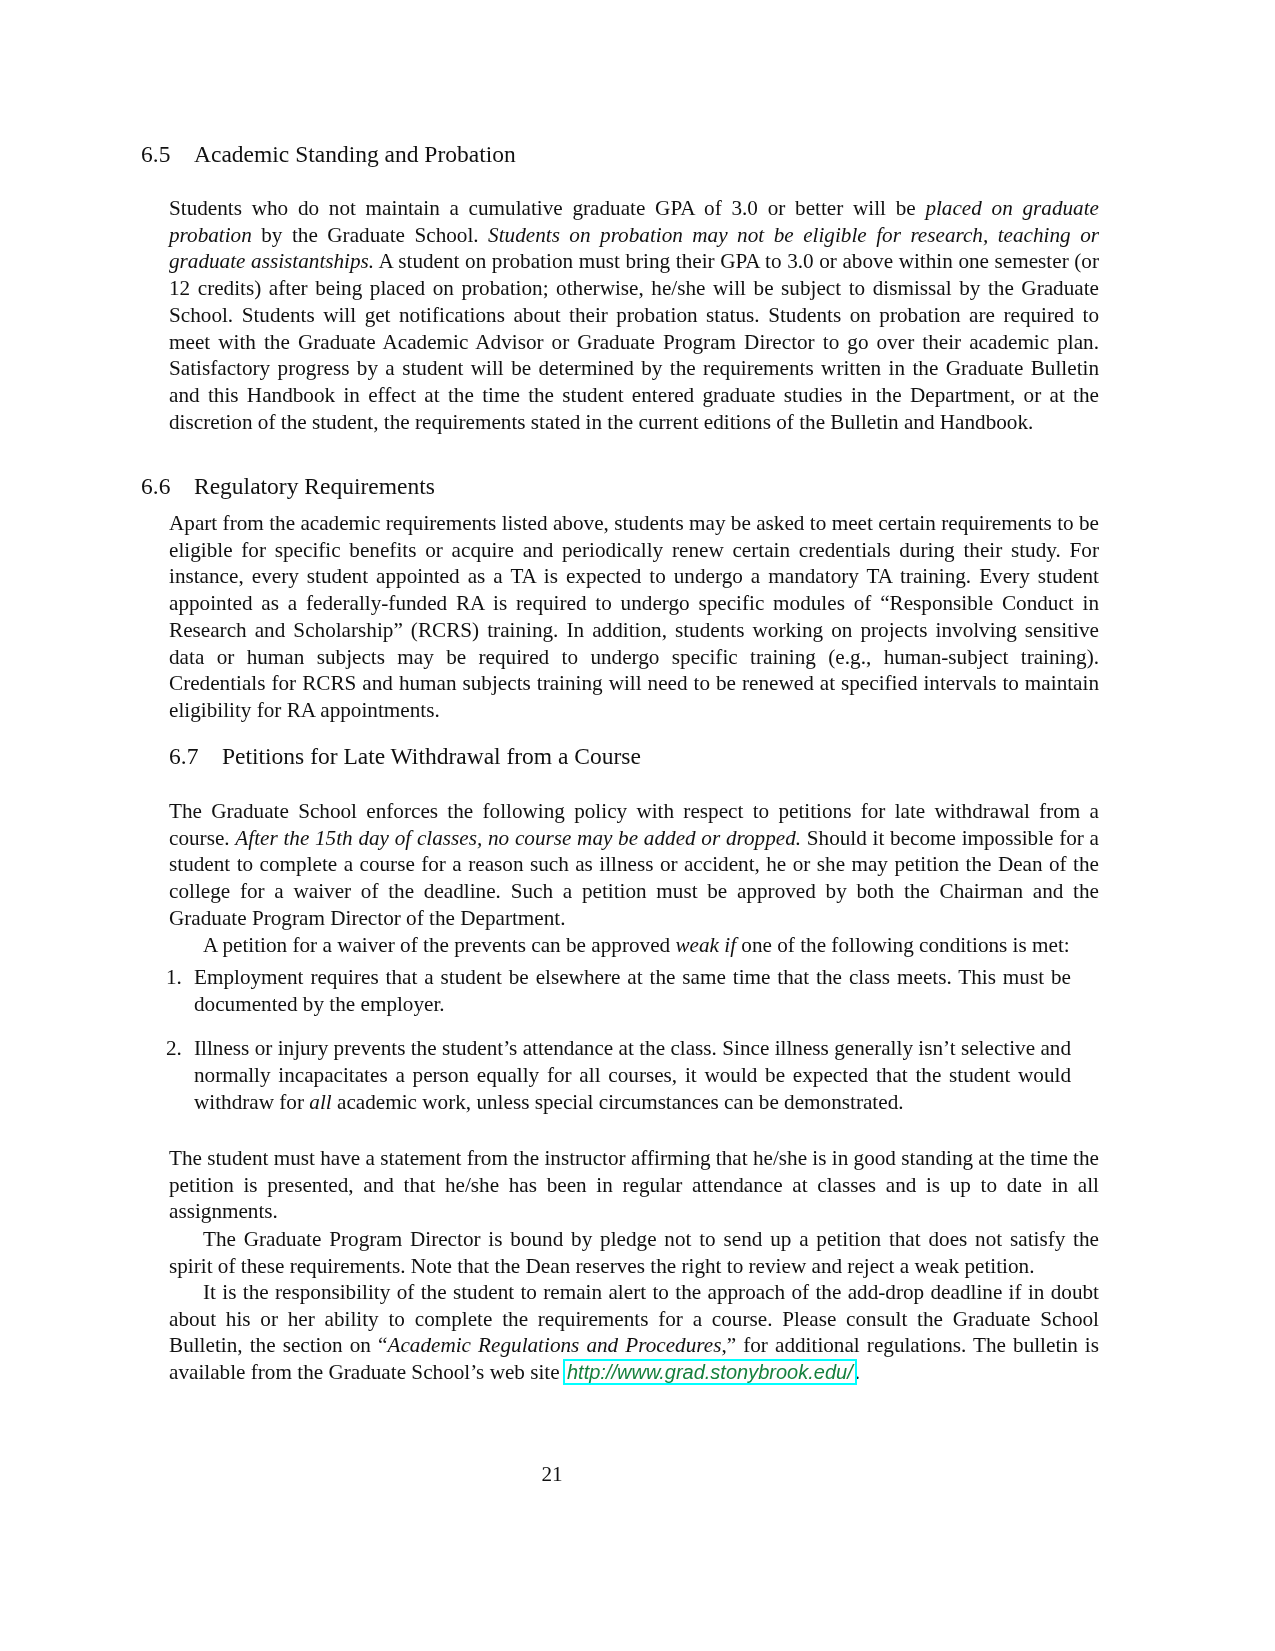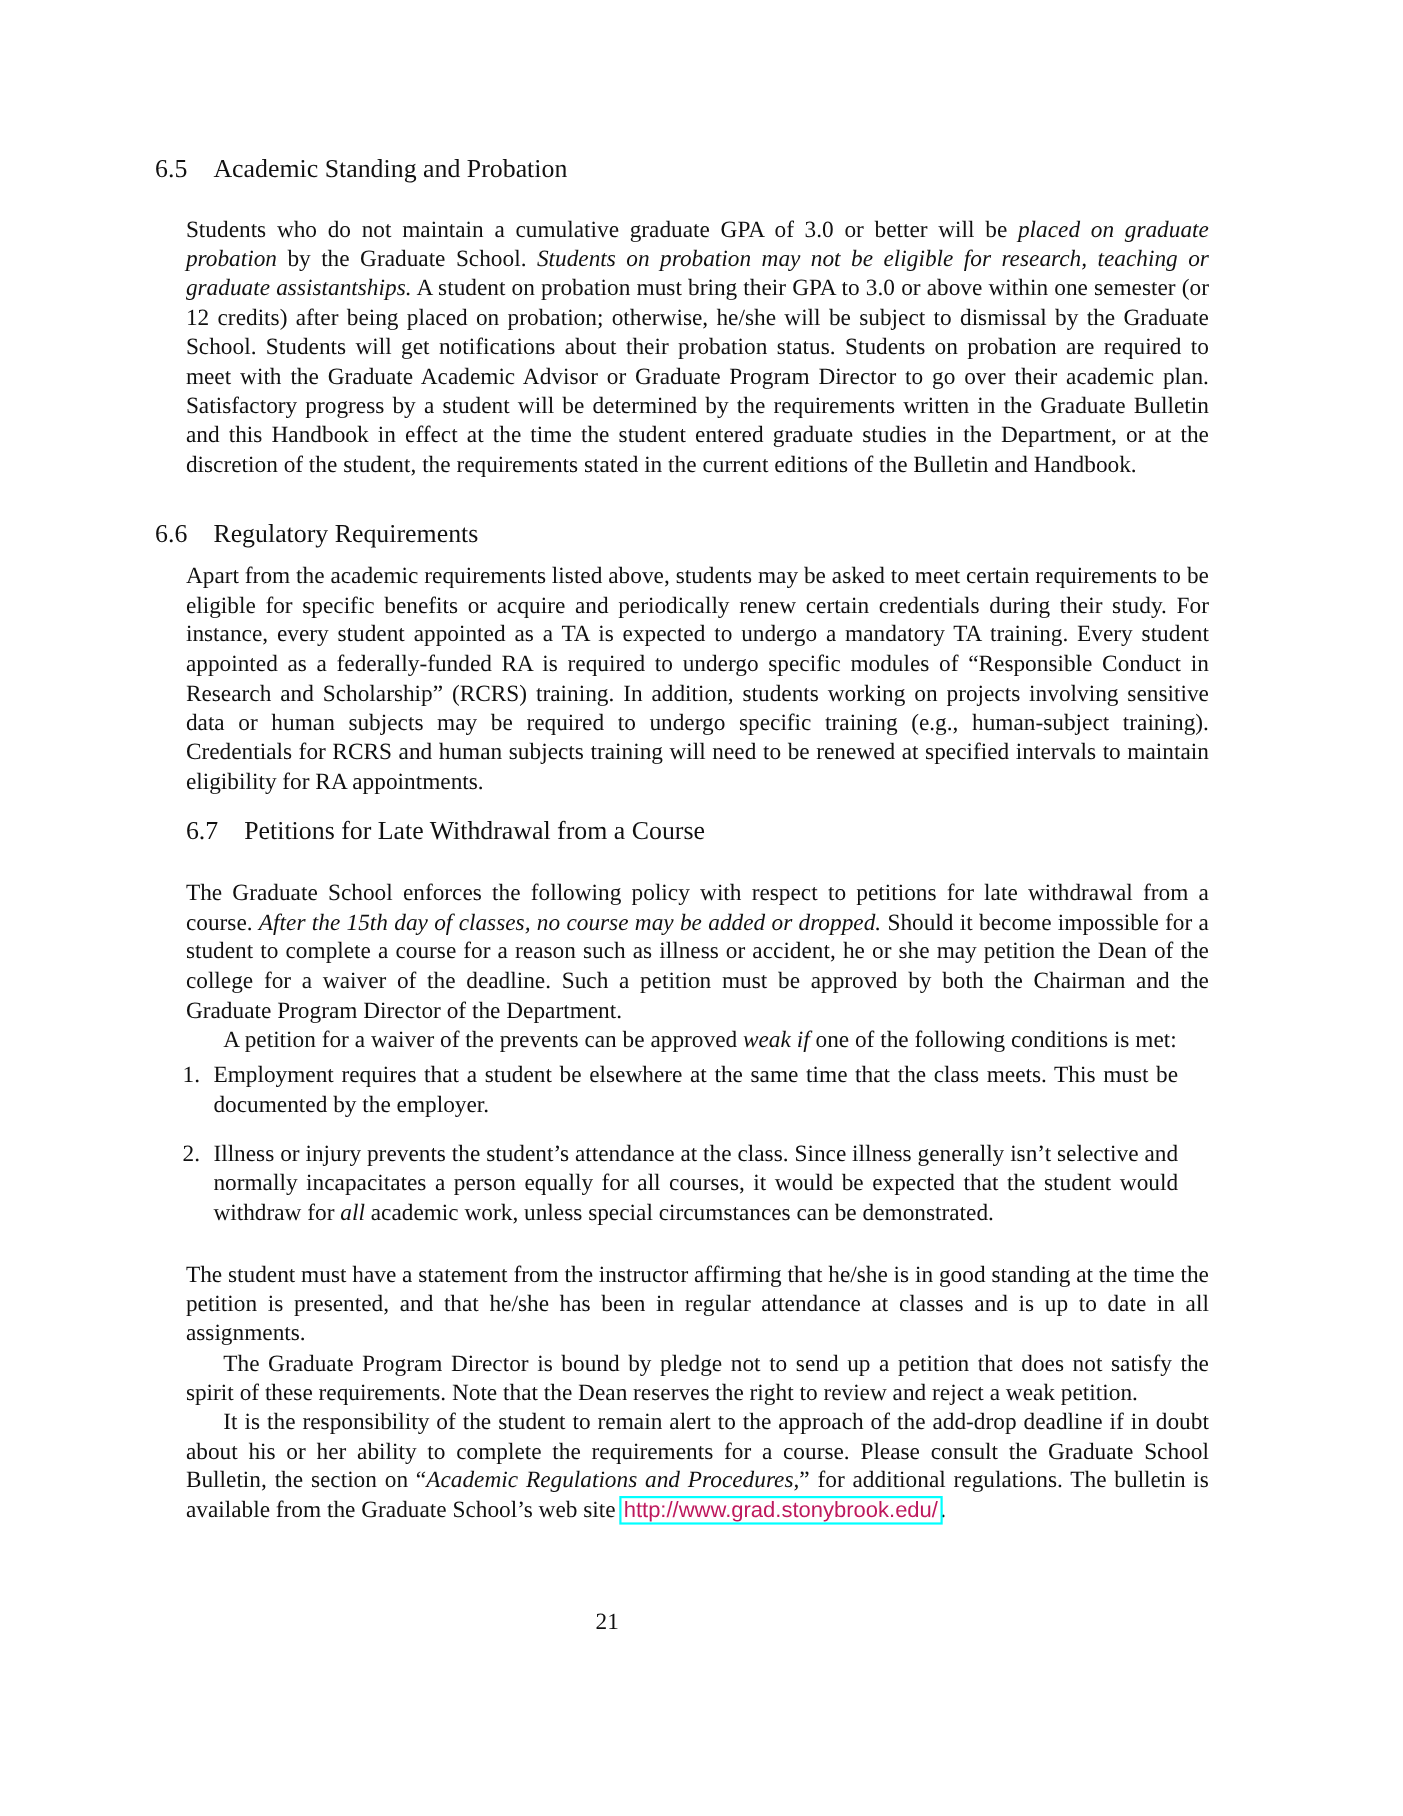--- a/index.html
+++ b/index.html
@@ -24,21 +24,21 @@
     em { font-style: italic; }
     ol {
       margin: 0; padding: 0; list-style: none; position: absolute; left: 0; width: 930px;
     }
     ol li {
       font-size: 21.2px; line-height: 26.7px; text-align: justify;
       position: relative; padding-left: 53px; margin-bottom: 18px;
     }
     ol li .marker { position: absolute; left: 25px; }
     a.link {
-      color: #be185d; text-decoration: none; 
+      color: #15803d; text-decoration: none; font-style: italic;
       outline: 2px solid #00ffff; outline-offset: 0px; padding: 0 2px;
       font-family: "Liberation Sans", "DejaVu Sans", sans-serif; font-size: 20px;
     }
     .page-number {
       position: absolute; top: 1462px; left: 0; width: 1104px; text-align: center;
       font-size: 21.2px;
     }
   </style>
 </head>
 <body>

